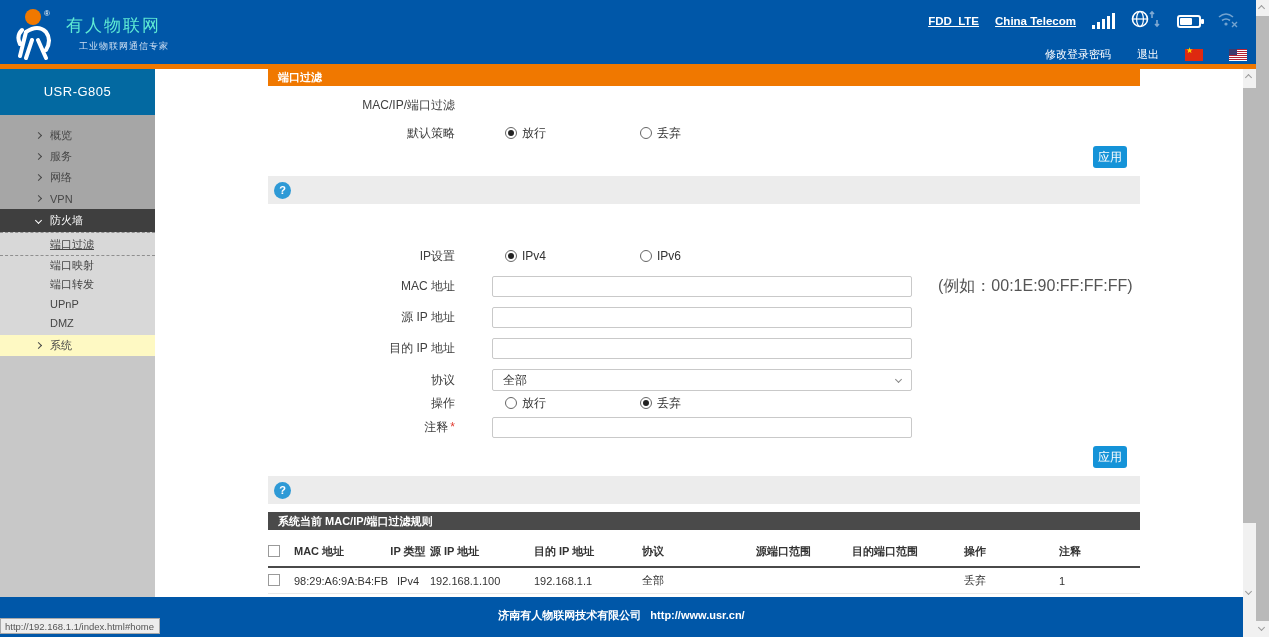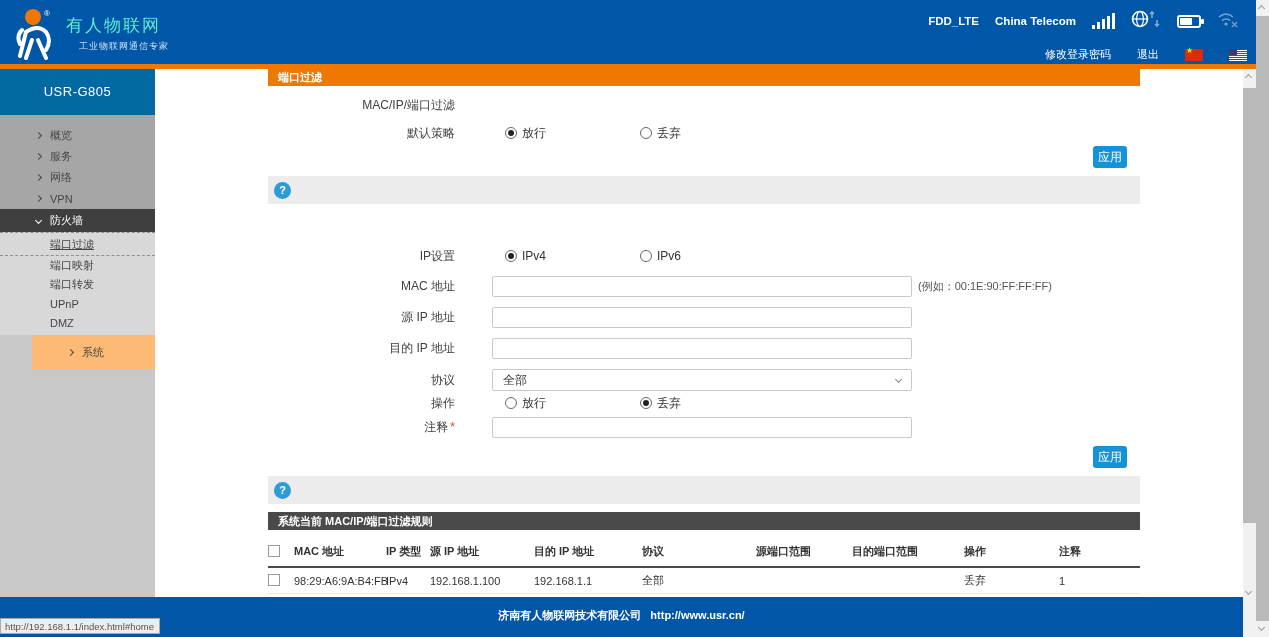--- a/index.html
+++ b/index.html
@@ -6,21 +6,21 @@
   html,body { width:1269px; height:637px; overflow:hidden; }
   body { font-family:"Liberation Sans","DejaVu Sans",sans-serif; background:#fff; position:relative; }
   .abs { position:absolute; }
 
   
   .top-header { left:0; top:0; width:1269px; height:64px; background:#0057a8; }
   .accent-strip { left:0; top:64px; width:1256px; height:5px; background:#f07800; }
   .logo-wrap { left:12px; top:6px; width:52px; height:54px; }
   .brand-name { left:66px; top:14px; color:#5eead4; font-size:17px; font-weight:normal; letter-spacing:2px; }
   .brand-tagline { left:67px; top:40px; color:#cfe0f2; font-size:9px; letter-spacing:1px;margin-left:12px; }
-  .hdr-row1 { top:10px; right:30px; display:flex; align-items:center; gap:16px; color:#fff; }
+  .hdr-row1 { top:10px; right:30px; display:flex; align-items:center; gap:16px; color:#fff;text-decoration:underline; }
   .hdr-row1 .nettext { font-size:11.5px; font-weight:bold; }
   .hdr-row2 { top:47px; right:22px; display:flex; align-items:center; gap:26px; color:#fff; font-size:11px; }
   .hdr-link { cursor:pointer; }
   .sigbars { display:flex; align-items:flex-end; gap:2px; height:16px; }
   .sigbars i { display:block; width:3px; background:#fff; }
   .flag { width:18px; height:12px; display:inline-block; position:relative; }
   .flag-cn { background:#de2910; }
   .flag-cn::after { content:"★"; position:absolute; left:1px; top:-3px; color:#ffde00; font-size:8px; }
   .flag-us { background:repeating-linear-gradient(180deg,#b22234 0 1px,#fff 1px 2px); }
   .flag-us::after { content:""; position:absolute; left:0; top:0; width:8px; height:6px; background:#3c3b6e; }
@@ -35,21 +35,21 @@
                font-size:13px; text-align:center; line-height:46px; letter-spacing:.5px; }
   .menu-zone-top { left:0; top:46px; width:155px; height:94px; background:#a6a6a6; }
   .side-item { position:absolute; left:0; width:155px; height:21px; display:flex; align-items:center;
                font-size:11px; color:#474747; cursor:pointer; }
   .side-item .chev { margin-left:36px; margin-right:9px; }
   .side-item-dark { background:#3f3f3f; color:#fff; height:23px; }
   .submenu-zone { left:0; top:163px; width:155px; height:103px; background:#d8d8d8; }
   .sub-item { position:absolute; left:0; width:155px; display:flex; align-items:center;
               font-size:11px; color:#454545; padding-left:50px; cursor:pointer; }
   .sub-item.active { border-top:1px dashed #8f8f8f; border-bottom:1px dashed #8f8f8f; text-decoration:underline; }
-  .sys-row { top:266px; height:34px; background:#fdba74;margin-left:32px; }
+  .sys-row { top:266px; height:21px; background:#fef9c3; }
   .chev { display:inline-block; width:5px; height:5px; border-right:1.5px solid currentColor; border-bottom:1.5px solid currentColor; }
   .chev.right { transform:rotate(-45deg); }
   .chev.down  { transform:rotate(45deg); }
   .chev.up    { transform:rotate(-135deg); }
 
   
   .content { left:155px; top:69px; width:1088px; height:528px; background:#fff; }
   .panel { position:absolute; left:113px; top:0; width:872px; height:528px; }
   .title-bar { left:0; top:0; width:872px; height:17px; background:#f07800; color:#fff;
                font-size:11px; font-weight:bold; line-height:17px; padding-left:10px; }
@@ -60,39 +60,39 @@
   .fctl { margin-left:37px; display:flex; align-items:center; }
   .radio-opt { display:flex; align-items:center; width:135px; flex:none; }
   .radio { width:12px; height:12px; border:1px solid #666; border-radius:50%; background:#fff;
            margin-right:5px; position:relative; flex:none; cursor:pointer; }
   .radio.on::after { content:""; position:absolute; left:2px; top:2px; width:6px; height:6px;
                      border-radius:50%; background:#222; }
   .radio-lbl { font-size:12px; color:#333; }
   .pad13 { padding-left:13px; }
   .txt-input { width:420px; height:21px; border:1px solid #c9c9c9; border-radius:2px;
                font-size:12px; padding:0 6px; color:#333; background:#fff; }
-  .hint { font-size:11px; color:#555; margin-left:6px; white-space:nowrap; }
+  .hint { font-size:16px; color:#555; margin-left:26px; white-space:nowrap; }
   .req { color:#e03c31; margin-left:2px; }
   .selectbox { width:420px; height:22px; border:1px solid #c9c9c9; border-radius:2px; background:#fff;
                display:flex; align-items:center; justify-content:space-between; padding:0 10px;
                font-size:12px; color:#333; cursor:pointer; }
   .selectbox .chev { color:#888; margin-top:-2px; }
   .apply-btn { width:34px; height:22px; background:#1593d8; border:none; border-radius:3px;
                color:#fff; font-size:12px; cursor:pointer; position:absolute; right:13px;
                font-family:inherit; }
   .helpbar { left:0; width:872px; height:28px; background:#ececec; display:flex; align-items:center; padding-left:6px; }
   .help-ico { width:17px; height:17px; border-radius:50%; background:#2e9ad6; color:#fff; font-size:11px;
               font-weight:bold; text-align:center; line-height:17px; cursor:pointer; }
 
   
   .tbl-head, .tbl-row { left:0; width:872px; display:flex; align-items:center; font-size:11px; color:#333; }
   .tbl-head { height:31px; border-bottom:2px solid #4a4a4a; font-weight:bold; }
   .tbl-row { height:26px; border-bottom:1px solid #e8e8e8; }
   .tc { flex:none; overflow:visible; white-space:nowrap; }
-  .tc-cb { width:26px; } .tc-mac { width:92px; } .tc-ipt { width:44px; } .tc-sip { width:104px; }
+  .tc-cb { width:26px; } .tc-mac { width:92px; } .tc-ipt { width:44px;text-align:center; } .tc-sip { width:104px; }
   .tc-dip { width:108px; } .tc-pro { width:114px; } .tc-spr { width:96px; } .tc-dpr { width:112px; }
   .tc-act { width:95px; } .tc-com { width:81px; }
   .cbx { width:12px; height:12px; border:1px solid #9a9a9a; background:#fff; display:inline-block; cursor:pointer; }
 
   
   .footer { left:0; top:597px; width:1243px; height:40px; background:#0057a8; color:#fff;
             font-size:11px; font-weight:bold; text-align:center; padding-top:11px; }
   .footer span { margin:0 3px; }
   .status-tip { left:0; top:618px; height:16px; background:#ededed; border:1px solid #a9a9a9;
                 font-size:9.5px; color:#555; padding:2px 5px 0 4px; }

